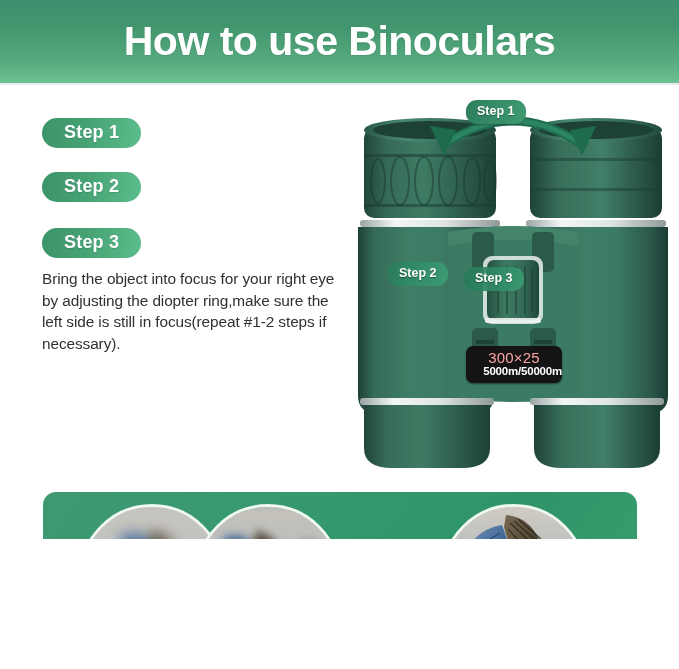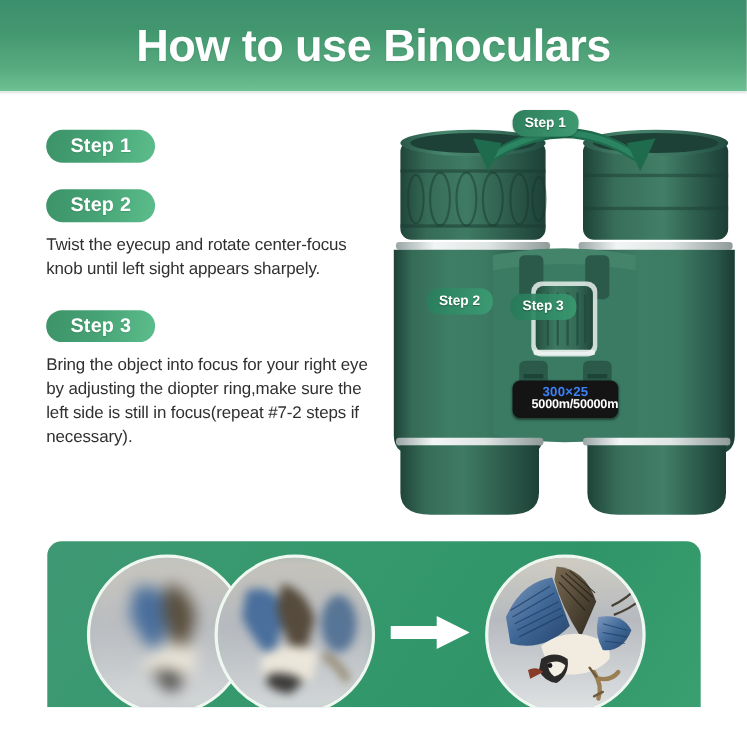--- a/index.html
+++ b/index.html
@@ -6,21 +6,21 @@
     margin: 0;
     padding: 0;
     background: #ffffff;
   }
   body {
     font-family: "Liberation Sans", sans-serif;
   }
   .page {
     position: relative;
     width: 679px;
-    height: 643px;
+    height: 539px;
     background: #ffffff;
     overflow: hidden;
   }
 
   
   .header {
     position: absolute;
     left: 0; top: 0;
     width: 679px;
     height: 83px;
@@ -111,23 +111,23 @@
     position: absolute;
     left: 114px; top: 250px;
     width: 96px;
     padding: 4px 0 5px 0;
     background: #141414;
     border-radius: 7px;
     text-align: center;
     box-shadow: 0 1px 2px rgba(0,0,0,0.45);
   }
   .spec-model {
-    color: #3b82f6;
-    font-size: 12px;
-    font-weight: bold;
+    color: #fca5a5;
+    font-size: 15px;
+    font-weight: normal;
     line-height: 1.02;
     letter-spacing: 0.2px;
   }
   .spec-range {
     color: #ffffff;
     font-size: 11.5px;
     font-weight: bold;
     line-height: 1.12;
     letter-spacing: -0.2px;
     text-align: right;
@@ -178,26 +178,25 @@
   <div class="header-rule"></div>
 
   <div class="steps">
 
     <div class="step-block">
       <div class="step-badge">Step 1</div>
     </div>
 
     <div class="step-block" style="margin-top:24px;">
       <div class="step-badge">Step 2</div>
-      <div class="step-text">Twist the eyecup and rotate center-focus knob until left sight appears sharpely.</div>
     </div>
 
     <div class="step-block" style="margin-top:26px;">
       <div class="step-badge">Step 3</div>
-      <div class="step-text">Bring the object into focus for your right eye by adjusting the diopter ring,make sure the left side is still in focus(repeat #7-2 steps if necessary).</div>
+      <div class="step-text">Bring the object into focus for your right eye by adjusting the diopter ring,make sure the left side is still in focus(repeat #1-2 steps if necessary).</div>
     </div>
 
   </div>
 
   <div class="binoculars">
 
     <svg class="bino-svg" width="322" height="382" viewBox="0 0 322 382">
       <defs>
         <linearGradient id="barrelG" x1="0" y1="0" x2="1" y2="0">
           <stop offset="0%" stop-color="#20453a"></stop>

